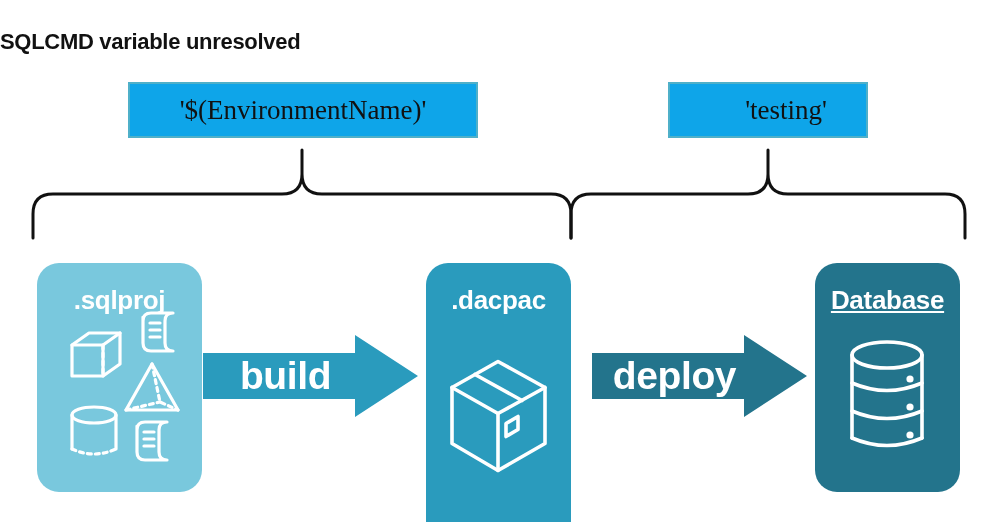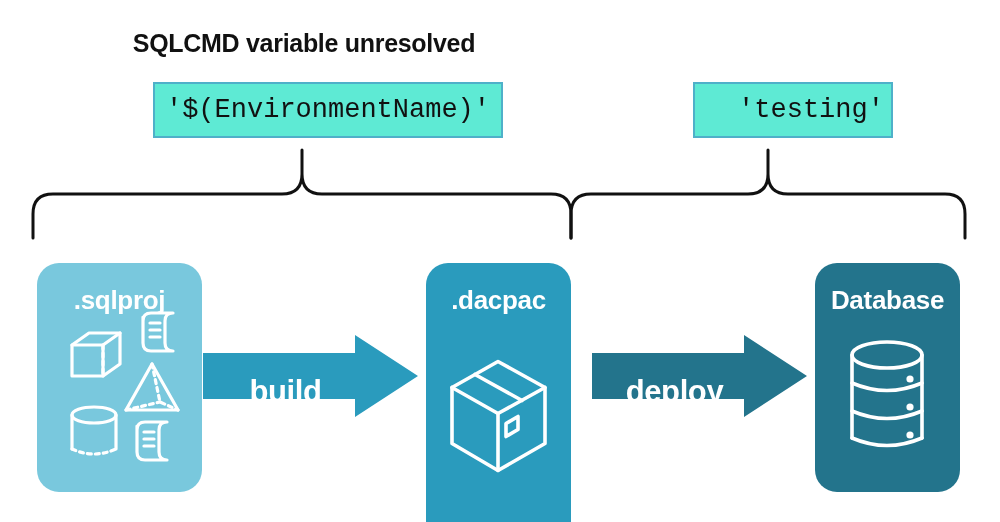--- a/index.html
+++ b/index.html
@@ -18,45 +18,44 @@
     height: 522px;
     background: #ffffff;
     overflow: hidden;
   }
 
   
   .heading {
     position: absolute;
     font-family: "Liberation Sans", sans-serif;
     font-weight: bold;
-    font-size: 25px;
+    font-size: 22px;
     letter-spacing: -0.3px;
     color: #111111;
     white-space: nowrap;
-    text-align: center;
+    text-align: left;
     line-height: 1;
   }
   #heading-unresolved { left: 0px;   top: 31px; width: 608px; }
   #heading-set        { left: 568px; top: 31px; width: 400px; }
 
   
   .value-box {
     position: absolute;
     box-sizing: border-box;
     border: 2px solid #4FB0C9;
-    background: #5eead4;
-    font-family: Liberation Mono, monospace;
+    background: #0ea5e9;
+    font-family: Liberation Serif, serif;
     font-size: 27px;
     color: #111111;
     display: flex;
     align-items: center;
     justify-content: center;
     white-space: nowrap;
     letter-spacing: 0px;
-    margin-left: 25px;
   }
   #value-box-unresolved { left: 128px; top: 82px; width: 350px; height: 56px; }
   #value-box-set        { left: 668px; top: 82px; width: 200px; height: 56px; padding-left: 36px; }
 
   
   .brace-svg { position: absolute; overflow: visible; }
   #brace-left-svg  { left: 30px;  top: 146px; }
   #brace-right-svg { left: 568px; top: 146px; }
 
   
@@ -77,47 +76,47 @@
     letter-spacing: -0.3px;
     line-height: 1;
     white-space: nowrap;
   }
   #card-sqlproj  { left: 37px;  top: 263px; width: 165px; height: 229px; background: #79C8DD; }
   #card-dacpac   { left: 426px; top: 263px; width: 145px; height: 286px; background: #2A9BBD; }
   #card-database { left: 815px; top: 263px; width: 145px; height: 229px; background: #23748C; }
 
   #card-sqlproj  .card-label { top: 24px; }
   #card-dacpac   .card-label { top: 24px; }
-  #card-database .card-label { top: 24px; }
+  #card-database .card-label { top: 24px; text-decoration: underline; }
 
   .card-art {
     position: absolute;
     left: 0;
     top: 0;
     width: 100%;
     height: 100%;
     pointer-events: none;
   }
 
   
   .arrow-wrap { position: absolute; }
   #arrow-build  { left: 203px; top: 335px; width: 215px; height: 82px; }
   #arrow-deploy { left: 592px; top: 335px; width: 215px; height: 82px; }
   .arrow-label {
     position: absolute;
     left: 0;
-    top: 16px;
+    top: 0;
     width: 165px;
     height: 82px;
     display: flex;
     align-items: center;
     justify-content: center;
     font-family: "Liberation Sans", sans-serif;
     font-weight: bold;
-    font-size: 31px;
+    font-size: 39px;
     color: #ffffff;
     letter-spacing: -0.4px;
     white-space: nowrap;
   }
 </style>
 </head>
 <body>
 
 <div id="canvas">
 

